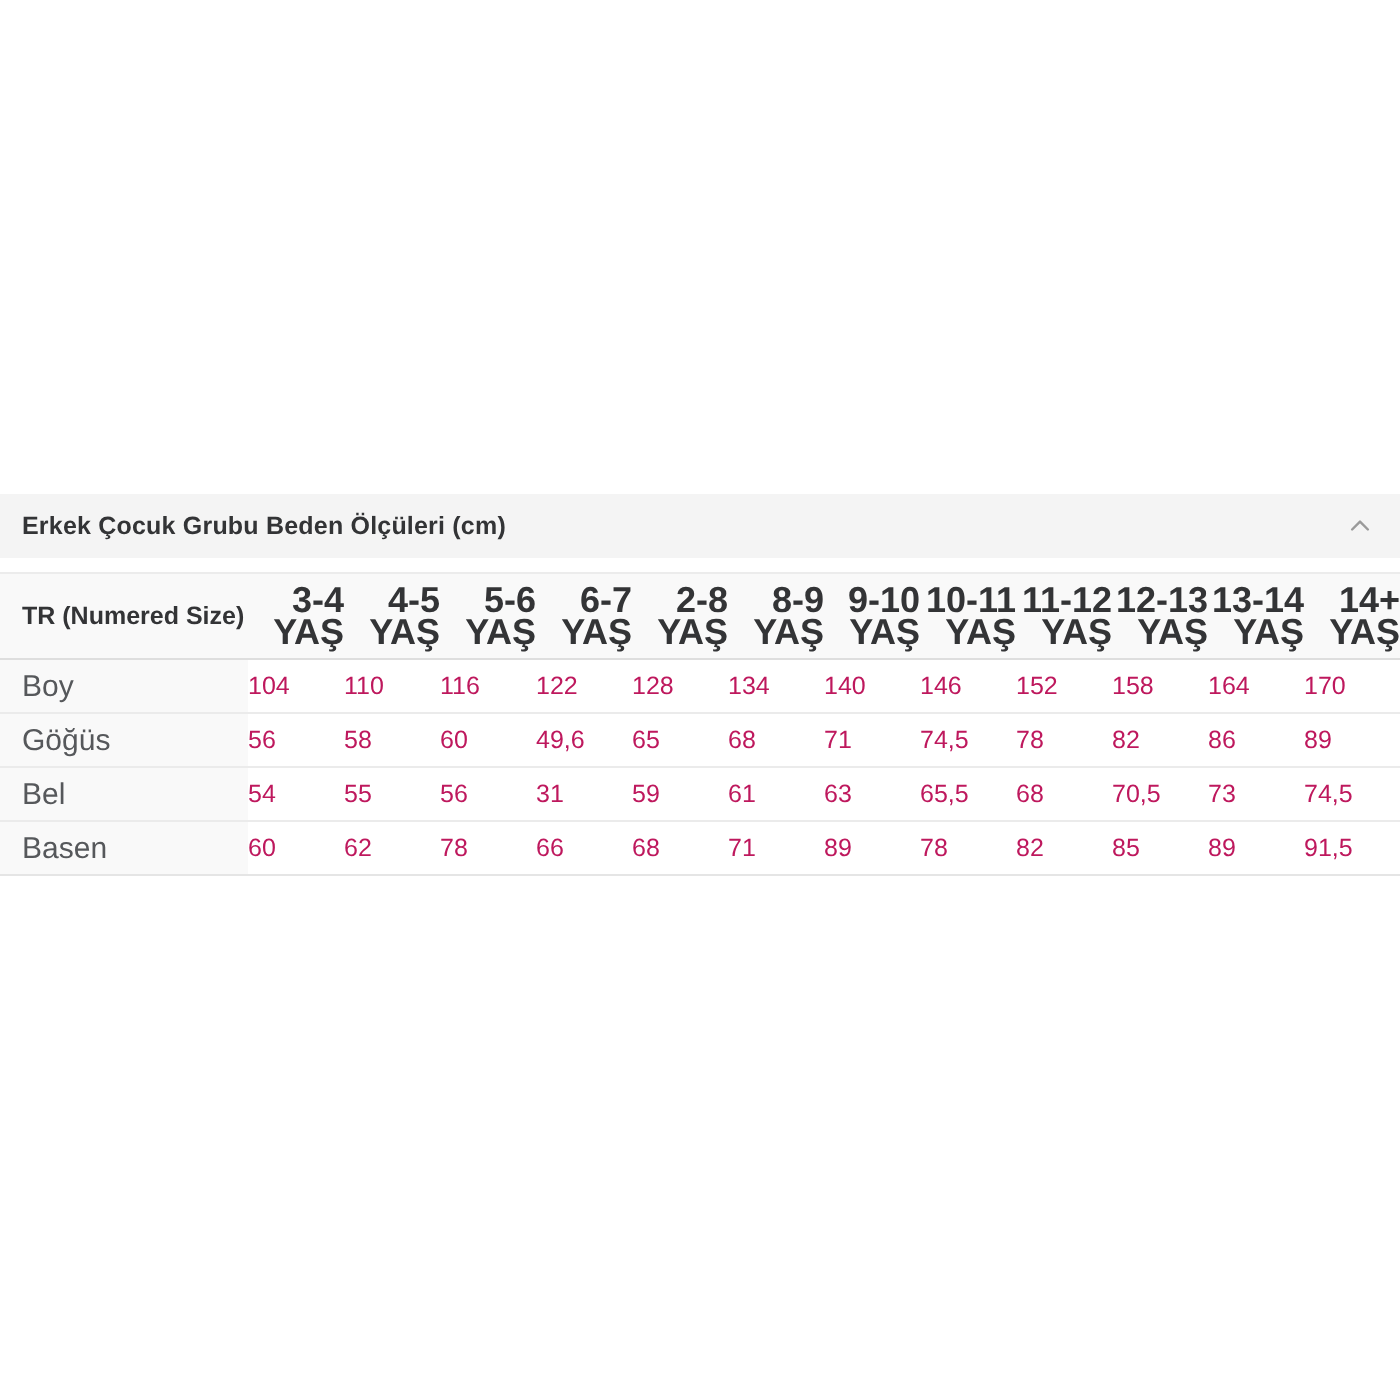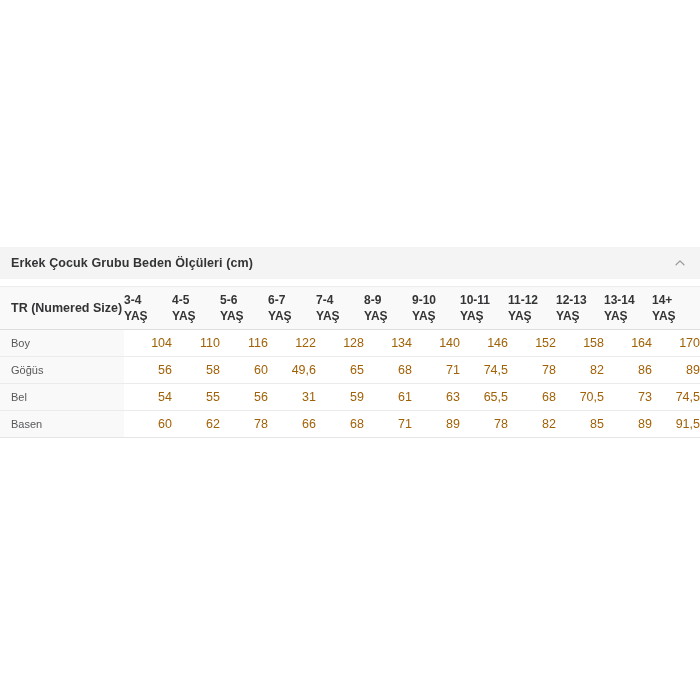--- a/index.html
+++ b/index.html
@@ -63,40 +63,40 @@
     height: 43px;
     vertical-align: middle;
     font-weight: bold;
     color: #333436;
   }
   th.corner {
     text-align: left;
     padding-left: 11px;
     font-size: 12.5px;
   }
-  th.age-col { font-size: 12px; text-align: left; }
+  th.age-col { font-size: 18px; text-align: right; }
   th.age-col .line { line-height: 16px; display: block; }
 
   tbody tr { border-bottom: 1px solid #ebebeb; }
   tbody tr:last-child { border-bottom: 1px solid #e5e5e5; }
   tbody th.row-label {
     background: #f9f9f9;
     height: 27px;
     text-align: left;
     padding-left: 11px;
     font-weight: normal;
-    font-size: 11px;
+    font-size: 15px;
     color: #56585b;
     vertical-align: middle;
   }
   tbody td.cell {
     background: #ffffff;
-    text-align: right;
+    text-align: left;
     font-size: 12.5px;
-    color: #a16207;
+    color: #be185d;
     vertical-align: middle;
   }
 </style>
 </head>
 <body>
 
 <div class="canvas">
   <div class="size-widget">
 
     <div class="accordion-bar">
@@ -139,21 +139,21 @@
             </th>
           <th class="age-col">
               <span class="line">5-6</span>
               <span class="line">YAŞ</span>
             </th>
           <th class="age-col">
               <span class="line">6-7</span>
               <span class="line">YAŞ</span>
             </th>
           <th class="age-col">
-              <span class="line">7-4</span>
+              <span class="line">2-8</span>
               <span class="line">YAŞ</span>
             </th>
           <th class="age-col">
               <span class="line">8-9</span>
               <span class="line">YAŞ</span>
             </th>
           <th class="age-col">
               <span class="line">9-10</span>
               <span class="line">YAŞ</span>
             </th>

